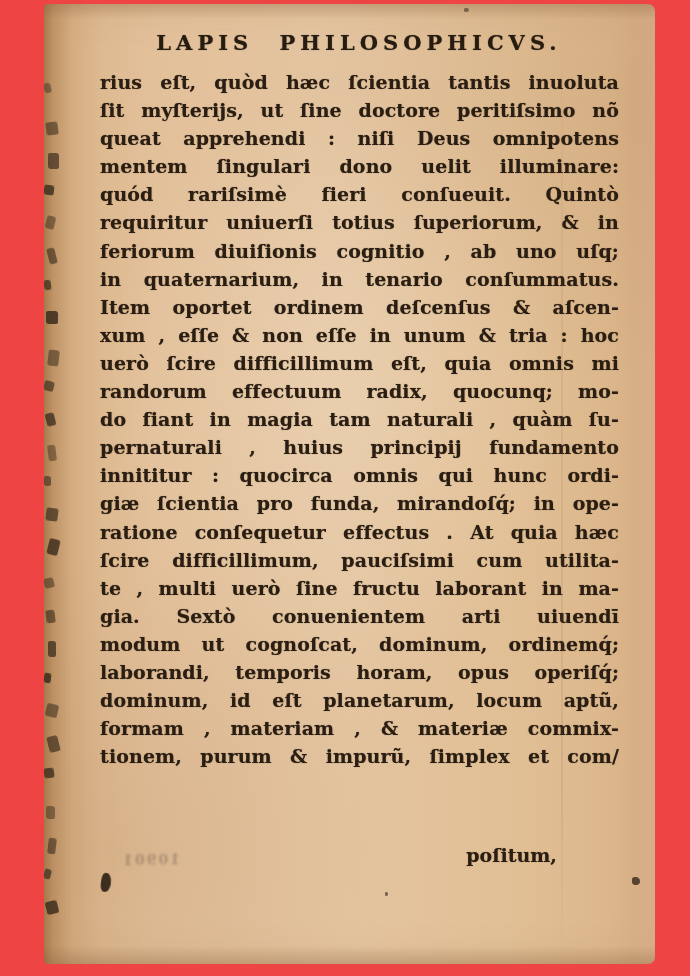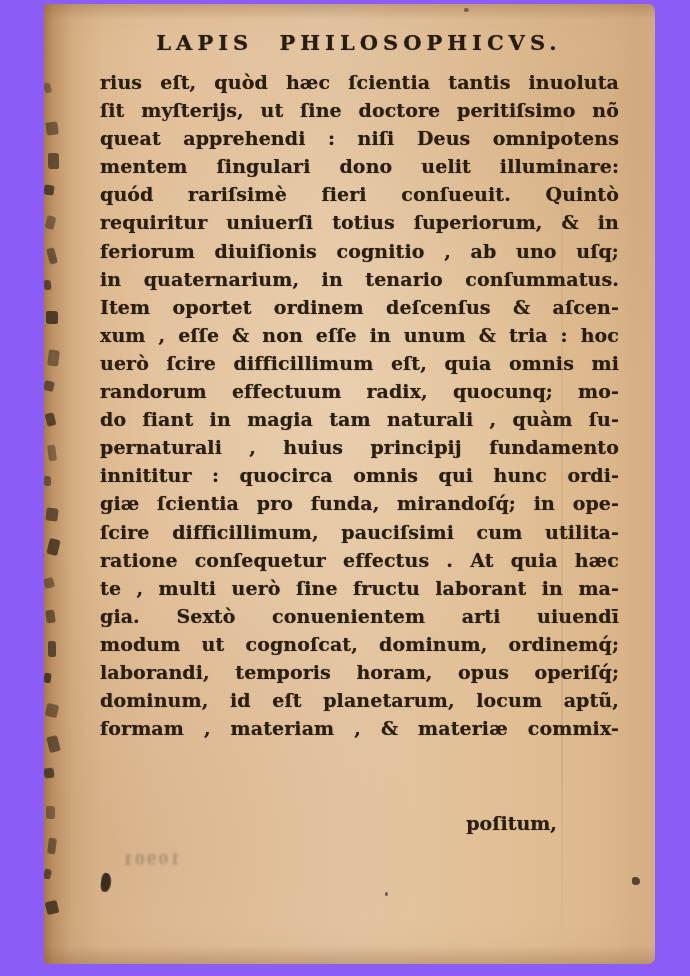--- a/index.html
+++ b/index.html
@@ -8,21 +8,21 @@
     background: #ffffff;
     width: 690px;
     height: 976px;
     overflow: hidden;
     font-family: "DejaVu Serif", serif;
   }
   .scan {
     position: relative;
     width: 690px;
     height: 976px;
-    background: #8b5cf6;
+    background: #ef4444;
   }
   .page {
     position: absolute;
     left: 44px;
     top: 4px;
     width: 611px;
     height: 960px;
     border-radius: 3px 7px 7px 4px;
     overflow: hidden;
     background:
@@ -169,31 +169,32 @@
         <div class="line">feriorum diuiſionis cognitio , ab uno uſq;</div>
         <div class="line">in quaternarium, in tenario conſummatus.</div>
         <div class="line">Item oportet ordinem deſcenſus &amp; aſcen-</div>
         <div class="line">xum , eſſe &amp; non eſſe in unum &amp; tria : hoc</div>
         <div class="line">uerò ſcire difficillimum eſt, quia omnis mi</div>
         <div class="line">randorum effectuum radix, quocunq; mo-</div>
         <div class="line">do  fiant in magia tam naturali , quàm ſu-</div>
         <div class="line">pernaturali , huius principij fundamento</div>
         <div class="line">innititur : quocirca omnis qui hunc ordi-</div>
         <div class="line">giæ ſcientia pro funda, mirandoſq́; in ope-</div>
+        <div class="line">ratione conſequetur effectus .  At quia hæc</div>
         <div class="line">ſcire difficillimum, pauciſsimi cum utilita-</div>
-        <div class="line">ratione conſequetur effectus .  At quia hæc</div>
         <div class="line">te , multi uerò ſine fructu laborant in ma-</div>
         <div class="line">gia.  Sextò conuenientem arti uiuendī</div>
         <div class="line">modum ut cognoſcat, dominum, ordinemq́;</div>
         <div class="line">laborandi, temporis horam, opus operiſq́;</div>
         <div class="line">dominum, id eſt planetarum, locum aptũ,</div>
         <div class="line">formam , materiam , &amp; materiæ commix-</div>
+        <div class="line">tionem, purum &amp; impurũ, ſimplex et com/</div>
       </div>
 
-    <div class="text-block" style="top: 805px;">
+    <div class="text-block" style="top: 837px;">
       <div class="catchword-row">poſitum,</div>
     </div>
 
     <div class="smudge">10901</div>
 
     <div class="ink-spot spot-a"></div>
     <div class="ink-spot spot-b"></div>
     <div class="ink-spot spot-c"></div>
     <div class="ink-spot spot-d"></div>
   </div>

